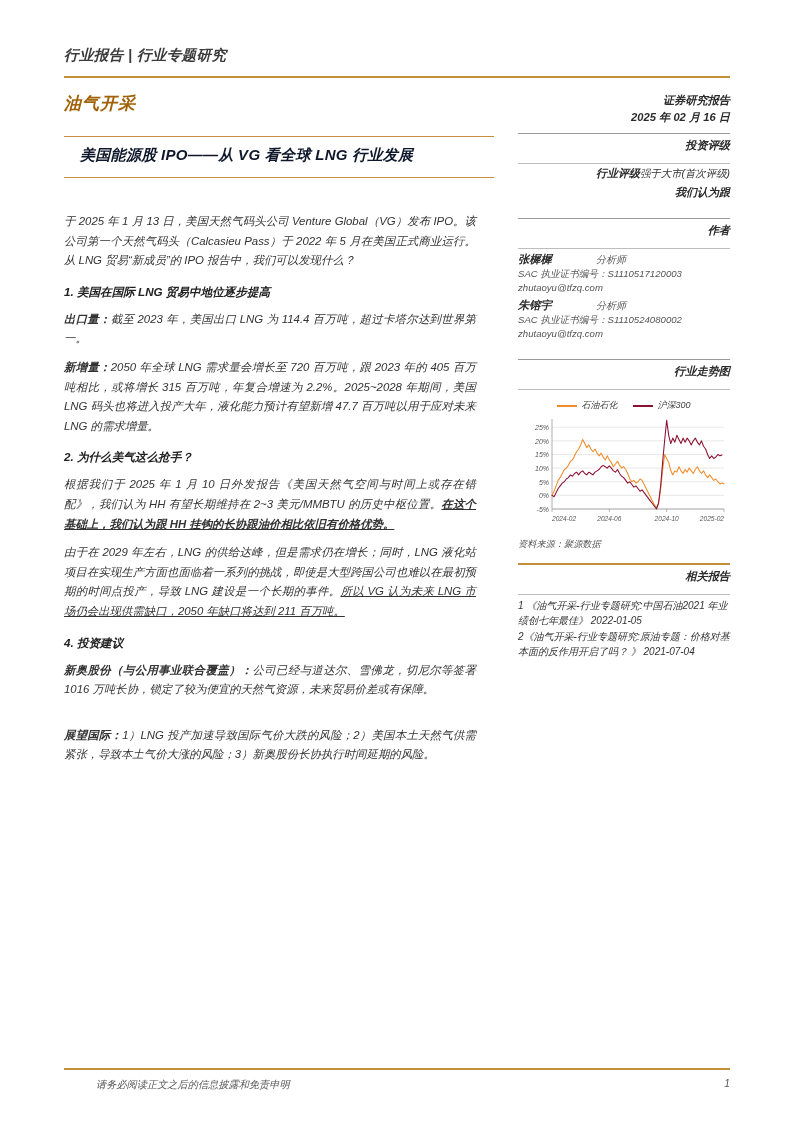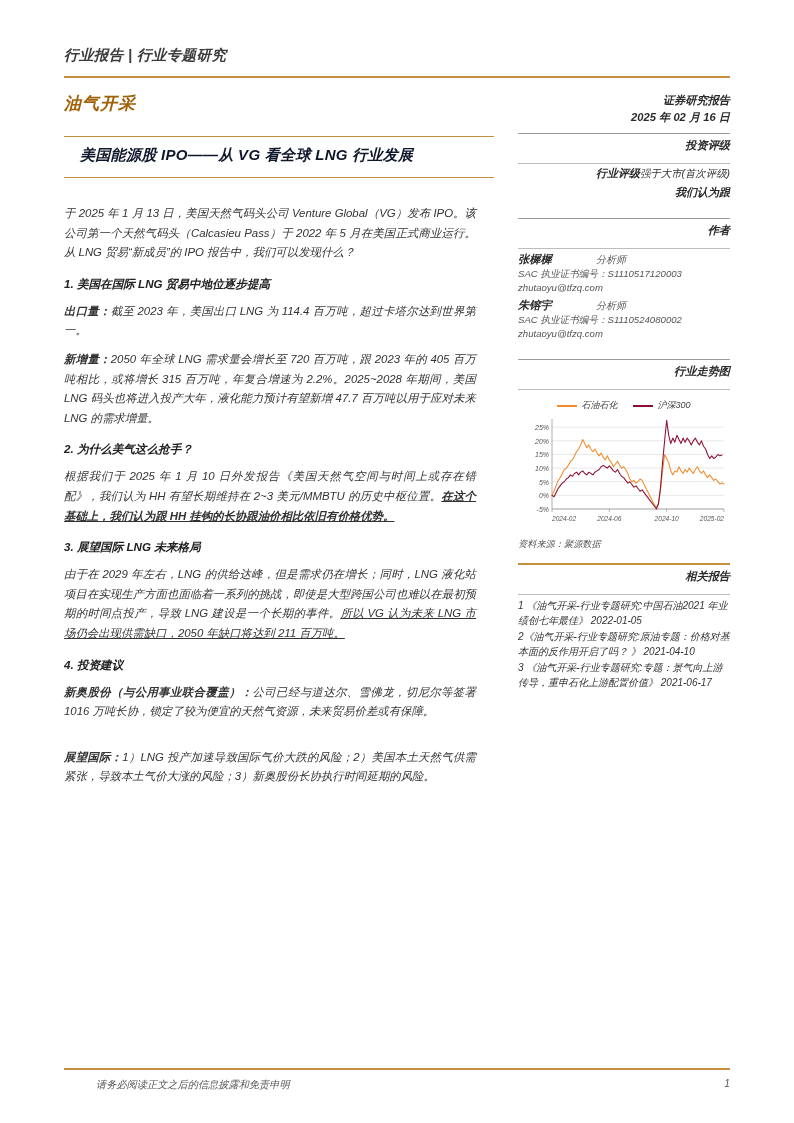--- a/index.html
+++ b/index.html
@@ -75,21 +75,21 @@
     top: 177px;
     width: 430px;
     height: 1.4px;
     background: #c58f3e;
   }
 
   
   .body-col {
     position: absolute;
     left: 64px;
-    top: 204px;
+    top: 212px;
     width: 412px;
     font-size: 11.4px;
     line-height: 1.72;
     color: #333333;
     text-align: justify;
   }
   .body-col p {
     margin: 0 0 9px 0;
   }
   .sec-head {
@@ -242,21 +242,20 @@
     <p>于 2025 年 1 月 13 日，美国天然气码头公司 Venture Global（VG）发布 IPO。该公司第一个天然气码头（Calcasieu Pass）于 2022 年 5 月在美国正式商业运行。从 LNG 贸易“新成员”的 IPO 报告中，我们可以发现什么？</p>
 
     <p class="sec-head">1. 美国在国际 LNG 贸易中地位逐步提高</p>
     <p><span class="lead-bold">出口量：</span><span>截至 2023 年，美国出口 LNG 为 114.4 百万吨，超过卡塔尔达到世界第一。</span></p>
 
     <p><span class="lead-bold">新增量：</span><span>2050 年全球 LNG 需求量会增长至 720 百万吨，跟 2023 年的 405 百万吨相比，或将增长 315 百万吨，年复合增速为 2.2%。2025~2028 年期间，美国 LNG 码头也将进入投产大年，液化能力预计有望新增 47.7 百万吨以用于应对未来 LNG 的需求增量。</span></p>
 
     <p class="sec-head">2. 为什么美气这么抢手？</p>
     <p><span>根据我们于 2025 年 1 月 10 日外发报告《美国天然气空间与时间上或存在错配》，我们认为 HH 有望长期维持在 2~3 美元/MMBTU 的历史中枢位置。</span><span class="ul-note">在这个基础上，我们认为跟 HH 挂钩的长协跟油价相比依旧有价格优势。</span></p>
 
-    <p class="sec-head">3. 展望国际 LNG 未来格局</p>
     <p><span>由于在 2029 年左右，LNG 的供给达峰，但是需求仍在增长；同时，LNG 液化站项目在实现生产方面也面临着一系列的挑战，即使是大型跨国公司也难以在最初预期的时间点投产，导致 LNG 建设是一个长期的事件。</span><span class="ul-plain">所以 VG 认为未来 LNG 市场仍会出现供需缺口，2050 年缺口将达到 211 百万吨。</span></p>
 
     <p class="sec-head">4. 投资建议</p>
 
     <p><span class="lead-bold">新奥股份（与公用事业联合覆盖）：</span><span>公司已经与道达尔、雪佛龙，切尼尔等签署 1016 万吨长协，锁定了较为便宜的天然气资源，未来贸易价差或有保障。</span></p>
 
     <p class="risk"><span class="lead-bold">展望国际：</span><span>1）LNG 投产加速导致国际气价大跌的风险；2）美国本土天然气供需紧张，导致本土气价大涨的风险；3）新奥股份长协执行时间延期的风险。</span></p>
   </div>
 
   <div class="side">
@@ -344,22 +343,21 @@
         </svg>
       <div class="chart-src">资料来源：聚源数据</div>
     </div>
 
     <div class="side-rule gold" style="margin-top:12px"></div>
     <div class="side-block-title">相关报告</div>
     <div class="side-rule thin"></div>
 
     <div class="rep-list">
       <div class="rep-item">1 《油气开采-行业专题研究:中国石油2021 年业绩创七年最佳》 2022-01-05</div>
-      <div class="rep-item">2《油气开采-行业专题研究:原油专题：价格对基本面的反作用开启了吗？ 》 2021-04-10</div>
-      <div class="rep-item">3 《油气开采-行业专题研究:专题：景气向上游传导，重申石化上游配置价值》 2021-06-17</div>
+      <div class="rep-item">2《油气开采-行业专题研究:原油专题：价格对基本面的反作用开启了吗？ 》 2021-07-04</div>
     </div>
   </div>
 
   <div class="foot-rule"></div>
   <div class="foot-left">请务必阅读正文之后的信息披露和免责申明</div>
   <div class="foot-right">1</div>
 
 </div>
 
 </body></html>

